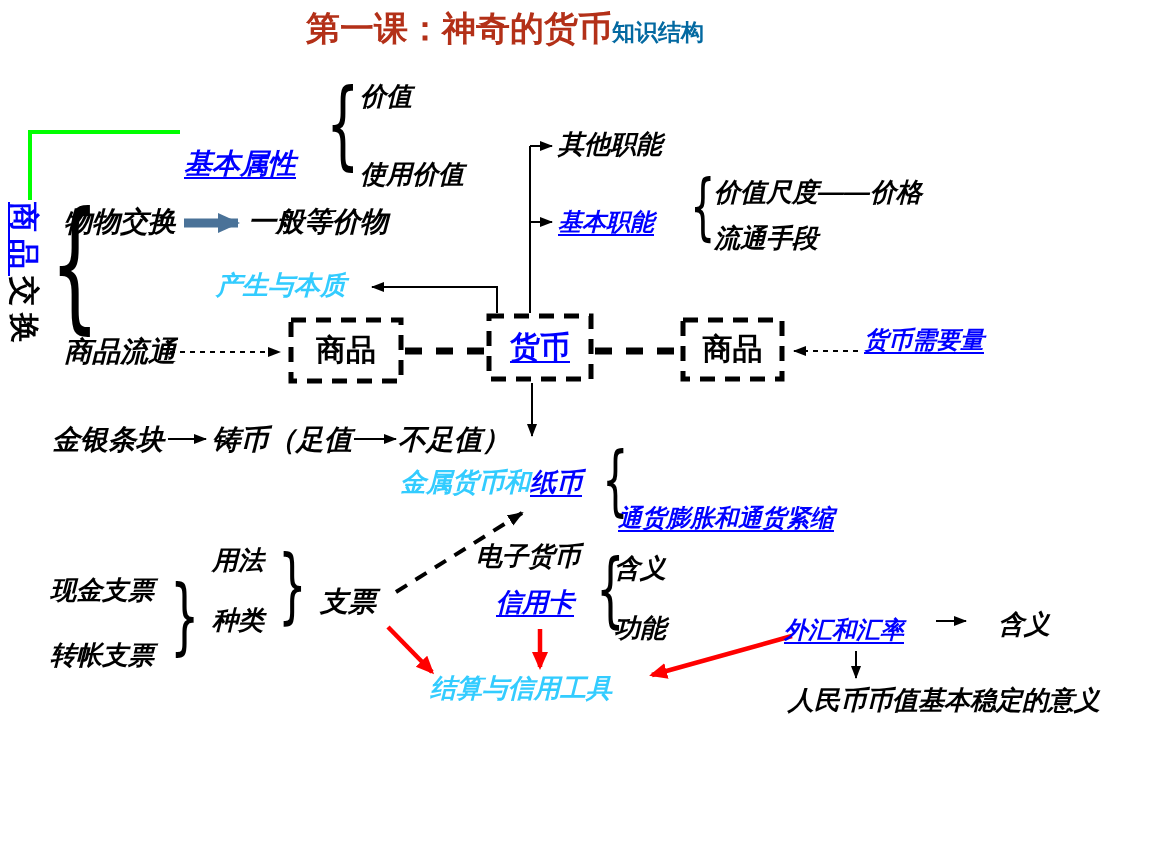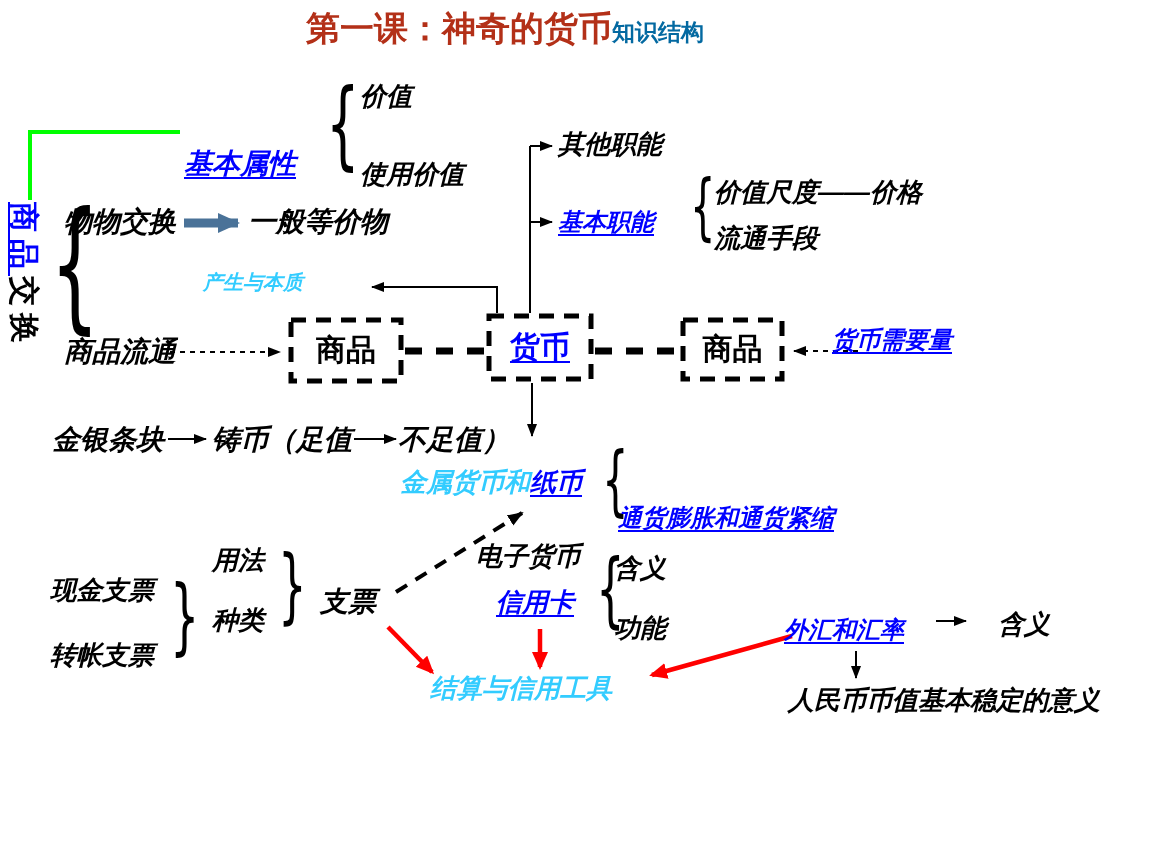--- a/index.html
+++ b/index.html
@@ -86,27 +86,27 @@
   <div class="t" style="left:360px;top:82px;font-size:26px;">价值</div>
   <div class="t" style="left:360px;top:160px;font-size:26px;">使用价值</div>
 
   <div class="vert" style="left:44px;top:202px;">
     <span class="blue">商品</span><span>交换</span>
   </div>
   <div class="brace" style="left:50px;top:194px;font-size:142px;">{</div>
 
   <div class="t" style="left:64px;top:206px;font-size:28px;">物物交换</div>
   <div class="t" style="left:248px;top:206px;font-size:28px;">一般等价物</div>
-  <div class="t cyan" style="left:203px;top:271px;font-size:20px;">产生与本质</div>
+  <div class="t cyan" style="left:216px;top:271px;font-size:26px;">产生与本质</div>
   <div class="t" style="left:64px;top:336px;font-size:28px;">商品流通</div>
 
   <div class="boxlbl" style="left:291px;top:320px;width:110px;height:61px;">商品</div>
   <div class="boxlbl blue" style="left:489px;top:316px;width:102px;height:63px;">货币</div>
   <div class="boxlbl" style="left:683px;top:320px;width:99px;height:59px;">商品</div>
-  <div class="t blue" style="left:832px;top:326px;font-size:24px;">货币需要量</div>
+  <div class="t blue" style="left:864px;top:326px;font-size:24px;">货币需要量</div>
 
   <div class="t" style="left:558px;top:130px;font-size:26px;">其他职能</div>
   <div class="t blue" style="left:558px;top:208px;font-size:24px;">基本职能</div>
   <div class="brace" style="left:690px;top:170px;font-size:73px;">{</div>
   <div class="t" style="left:714px;top:178px;font-size:26px;">价值尺度——价格</div>
   <div class="t" style="left:714px;top:224px;font-size:26px;">流通手段</div>
 
   <div class="t" style="left:52px;top:424px;font-size:28px;">金银条块</div>
   <div class="t" style="left:212px;top:424px;font-size:28px;">铸币（足值</div>
   <div class="t" style="left:398px;top:424px;font-size:28px;">不足值）</div>

